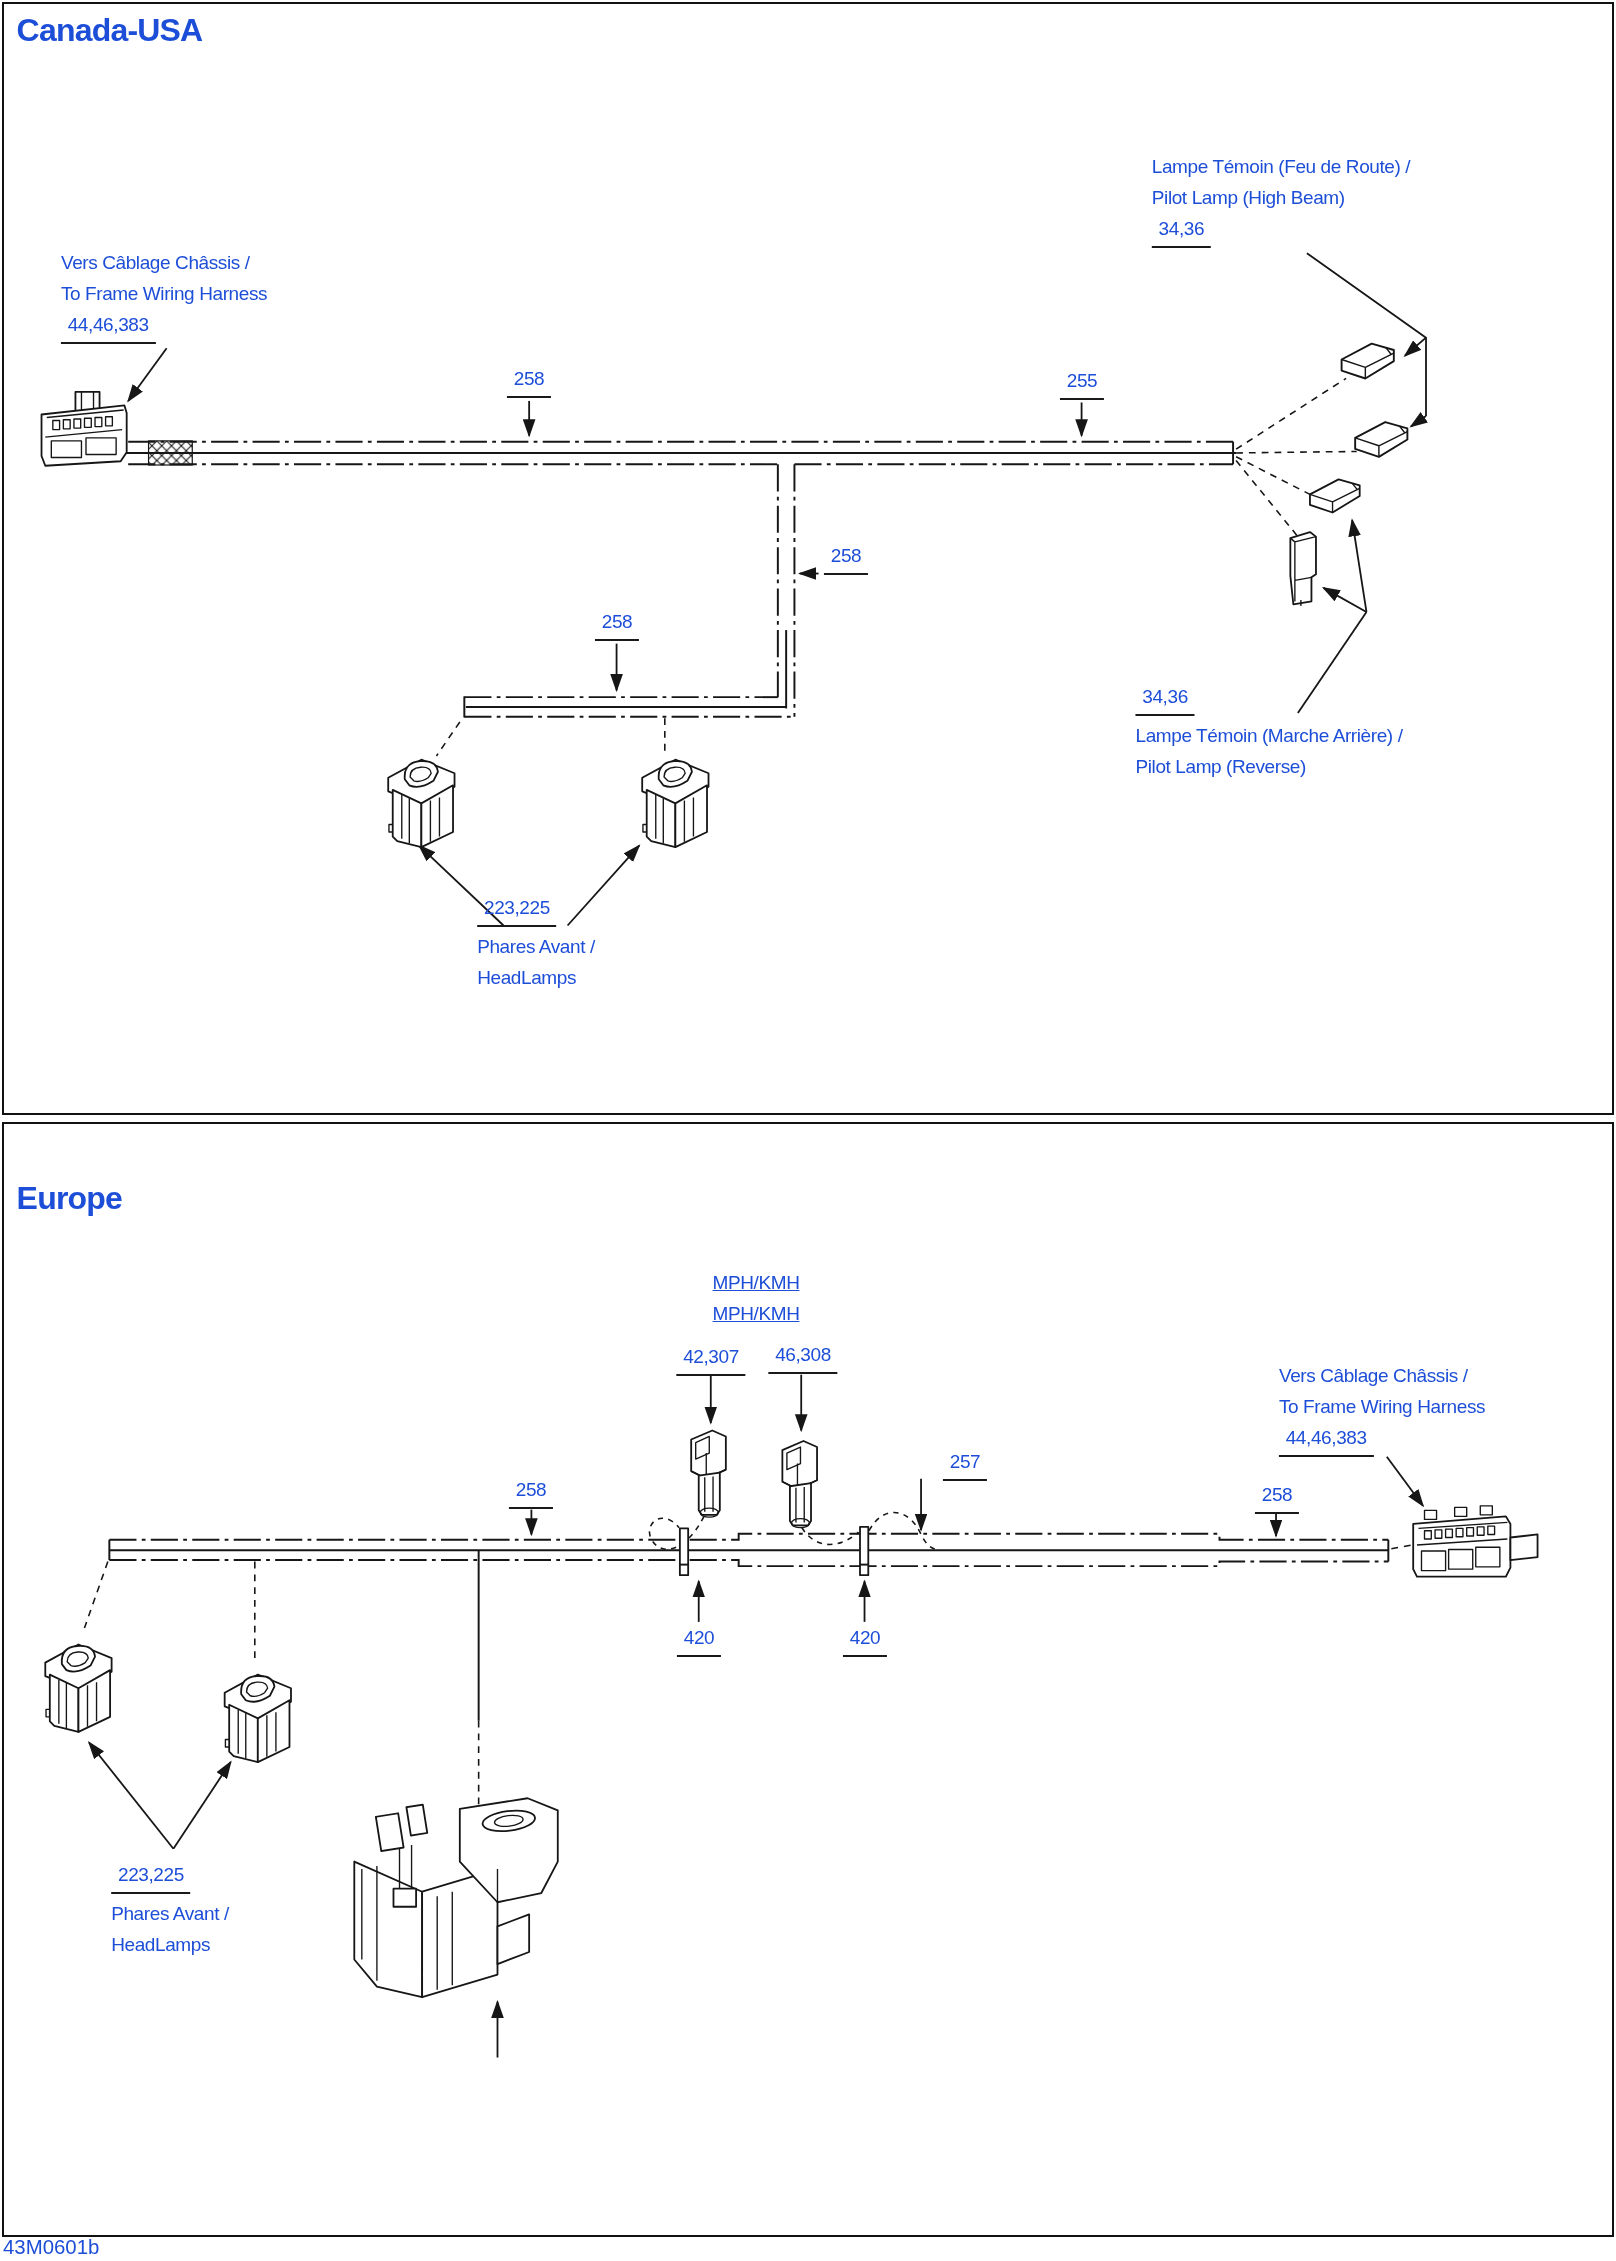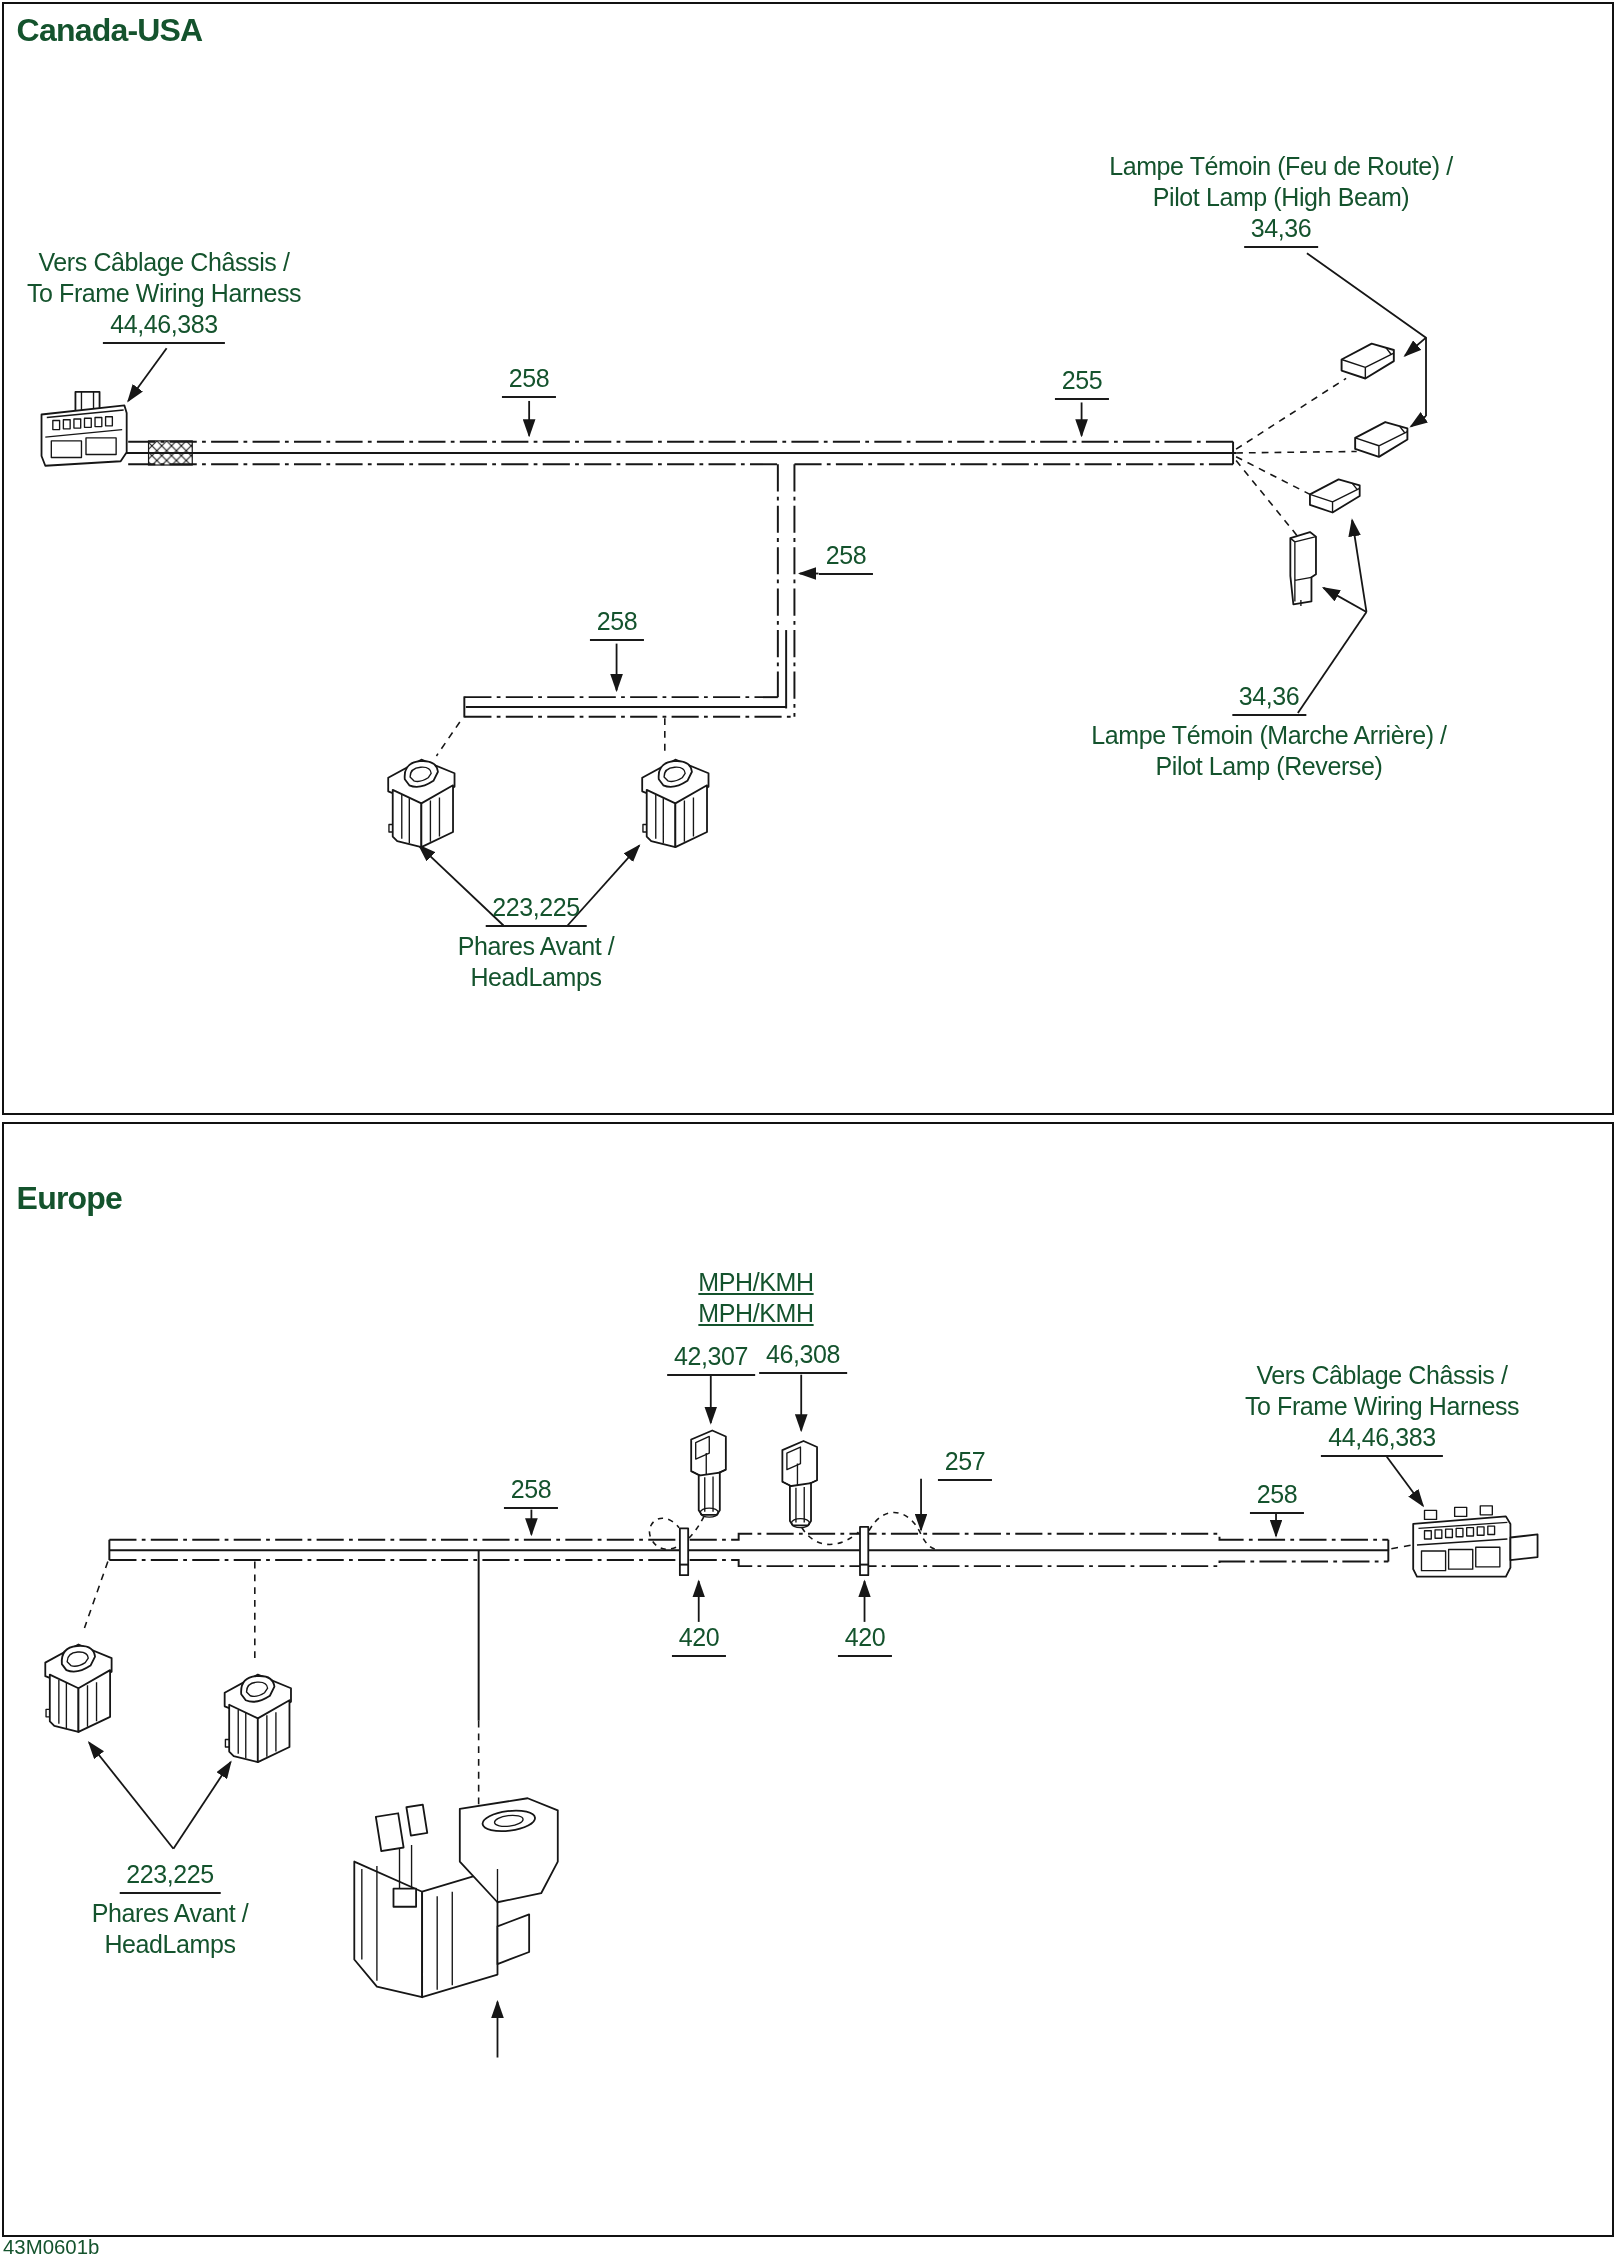--- a/index.html
+++ b/index.html
@@ -1,22 +1,22 @@
 <!DOCTYPE html>
 <html style="font-size:12px"><head>
 <meta charset="utf-8">
 <style>
   html,body{margin:0;padding:0;background:#fff;}
   .stage{position:relative;width:1616px;height:2261px;background:#fff;overflow:hidden;
-         font-family:"Liberation Sans", sans-serif;color:#14532d;}
+         font-family:"Liberation Sans", sans-serif;color:#1d4ed8;}
   .panel{position:absolute;border:2.3px solid #111;background:transparent;}
   svg.art{position:absolute;left:0;top:0;}
   .ttl{position:absolute;font-size:32px;font-weight:bold;letter-spacing:-0.8px;white-space:nowrap;}
-  .lbl{position:absolute;transform:translateX(-50%);text-align:center;white-space:nowrap;
-       font-size:25px;line-height:31px;letter-spacing:-0.4px;}
+  .lbl{position:absolute;transform:translateX(-50%);white-space:nowrap;
+       font-size:19px;line-height:31px;letter-spacing:-0.4px;}
   .pn{display:inline-block;border-bottom:2.3px solid #1a1a1a;padding:0 6.8px 1.5px 6.8px;}
   .pnrow{margin-bottom:4.5px;}
   .doccode{position:absolute;font-size:20.4px;letter-spacing:0;}
   path,rect,ellipse,line,polygon{vector-effect:none;}
   .sol{stroke:#161616;stroke-width:2.6;fill:none;}
   .edge{stroke:#161616;stroke-width:2.6;fill:none;stroke-dasharray:36 7 5 7;}
   .lead{stroke:#161616;stroke-width:2.1;fill:none;stroke-dasharray:9 8;}
   .wavy{stroke:#161616;stroke-width:2.1;fill:none;stroke-dasharray:7 7;}
   .arr{stroke:#161616;stroke-width:2.4;fill:none;}
   .cn{stroke:#161616;stroke-width:2.4;fill:#fff;stroke-linejoin:round;}

